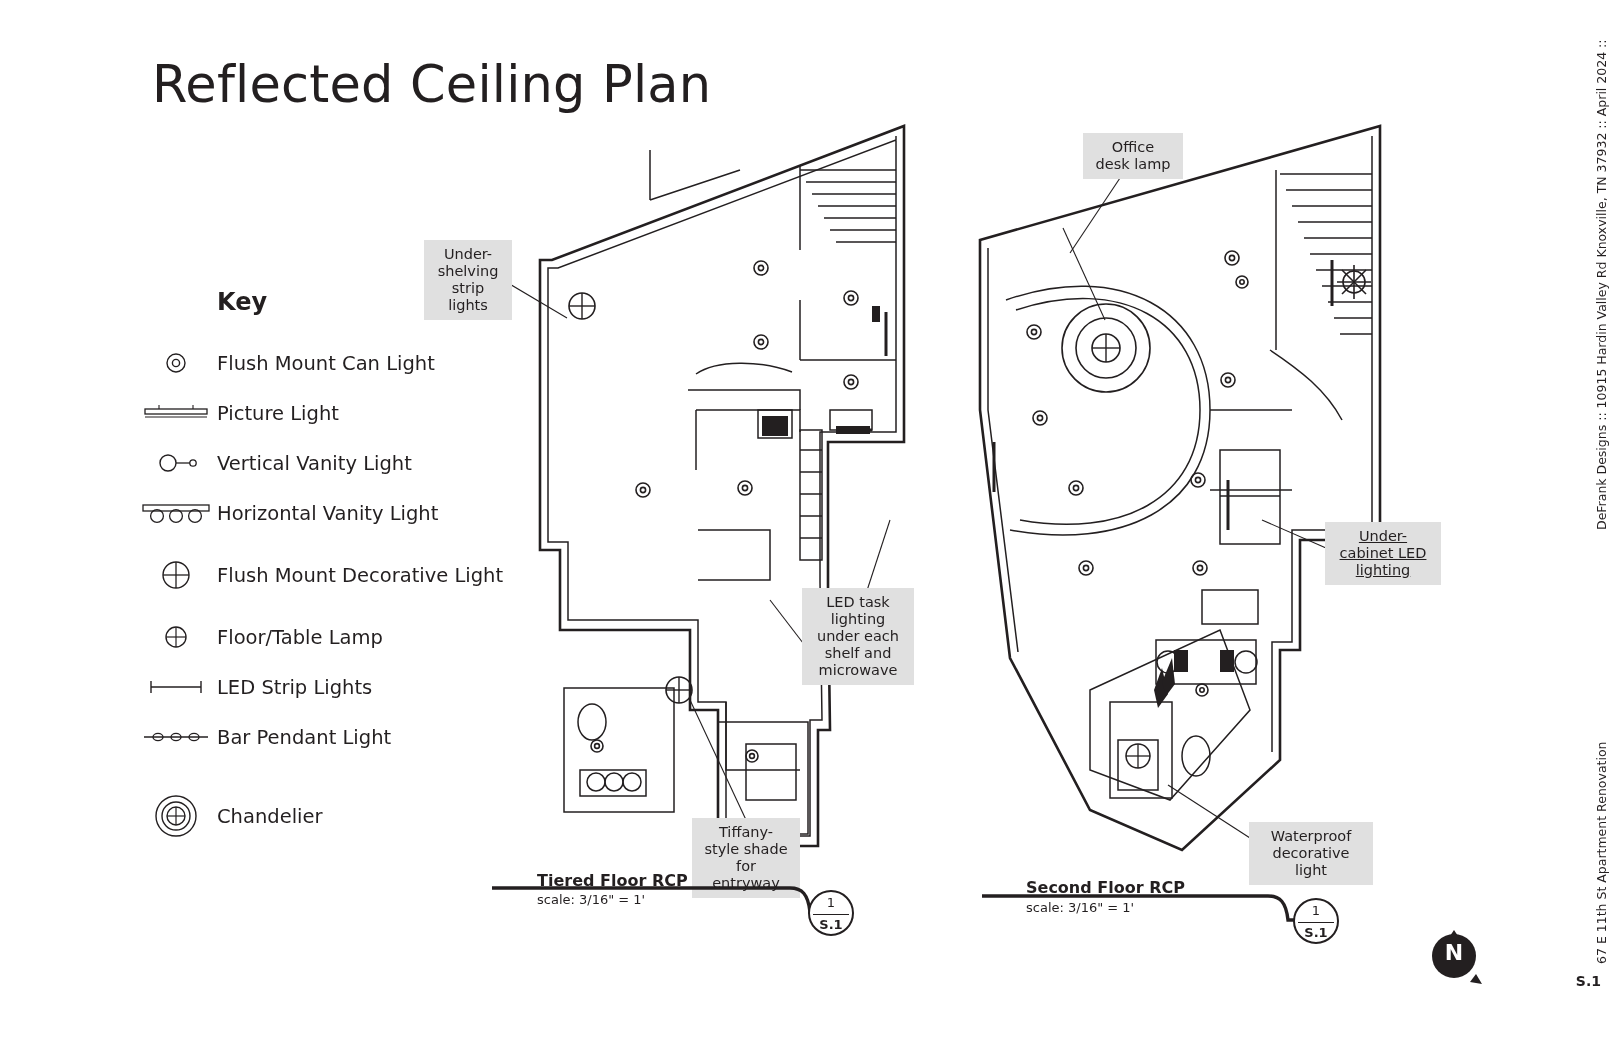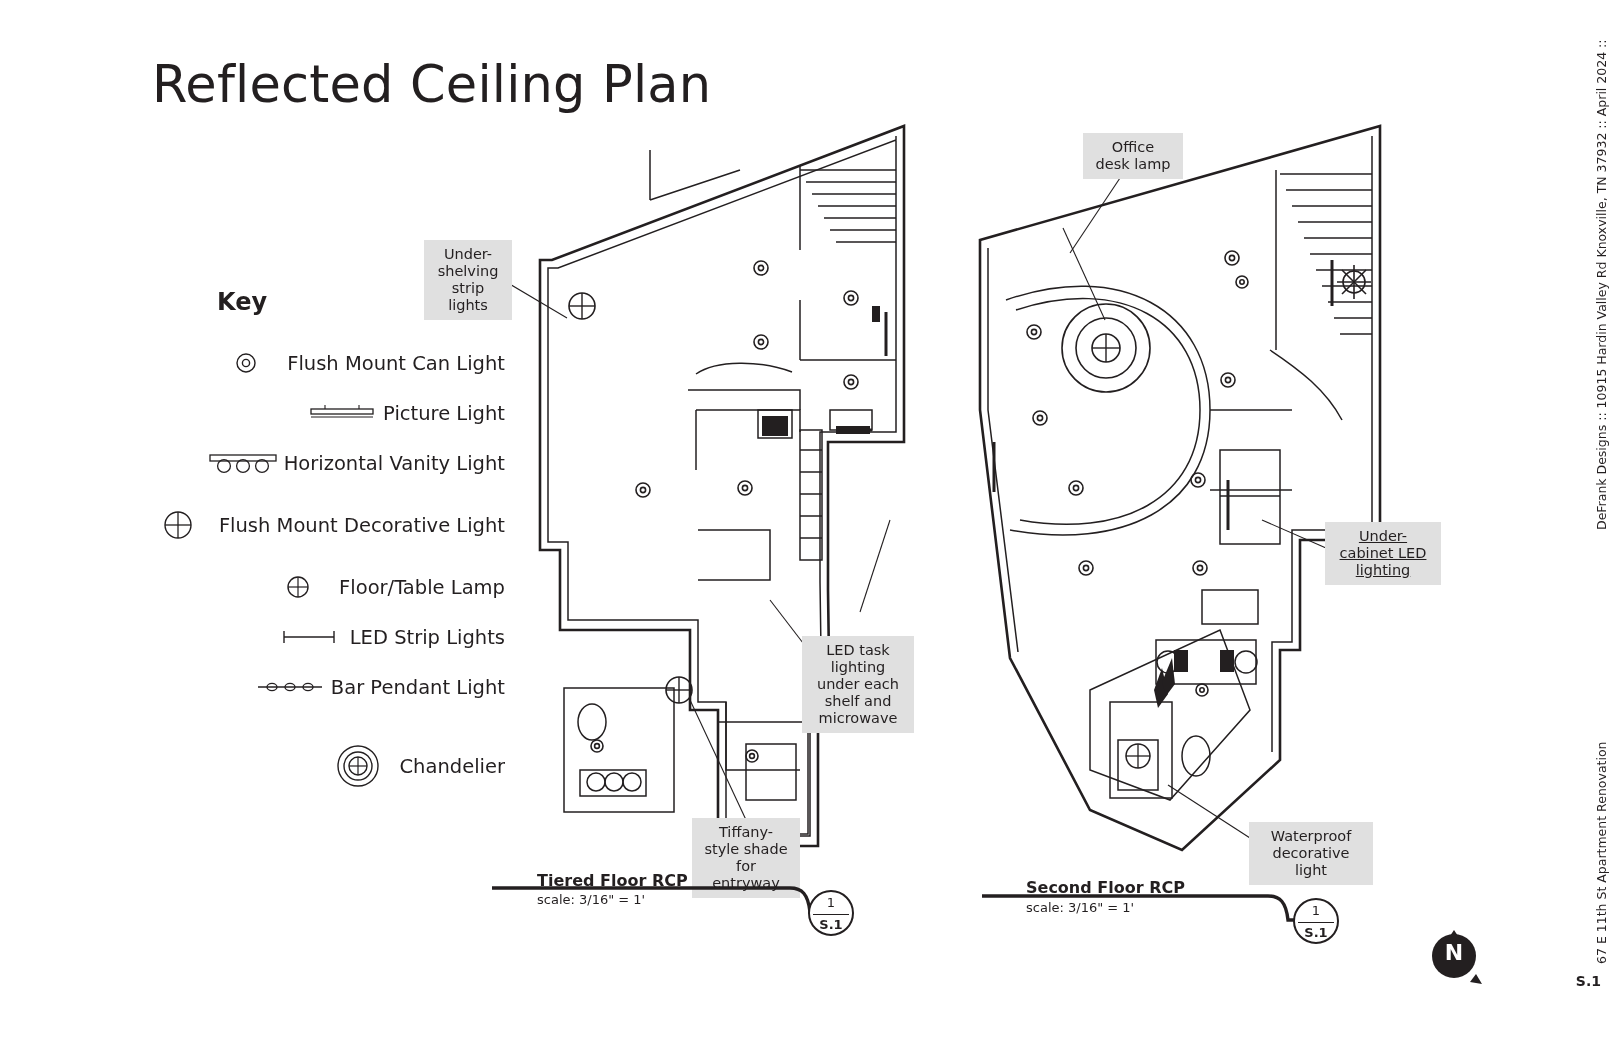--- a/index.html
+++ b/index.html
@@ -46,21 +46,20 @@
     font-size: 24px;
     font-weight: bold;
     margin-left: 82px;
     margin-bottom: 22px;
   }
   .key-row {
     display: flex;
     align-items: center;
     min-height: 50px;
     margin-bottom: 0px;
-    justify-content: flex-end;
   }
   .key-sym {
     width: 82px;
     min-width: 82px;
     height: 44px;
     display: flex;
     align-items: center;
     justify-content: center;
   }
   .key-label {
@@ -188,20 +187,30 @@
         <svg width="74" height="26" viewBox="0 0 74 26">
           <rect x="6" y="9" width="62" height="5" fill="none" stroke="#231f20" stroke-width="1.3"></rect>
           <line x1="6" y1="17" x2="68" y2="17" stroke="#231f20" stroke-width="1.1"></line>
           <line x1="20" y1="5" x2="20" y2="9" stroke="#231f20" stroke-width="1.1"></line>
           <line x1="54" y1="5" x2="54" y2="9" stroke="#231f20" stroke-width="1.1"></line>
         </svg>
       </div>
       <div class="key-label">Picture Light</div>
     </div>
 
+    <div class="key-row">
+      <div class="key-sym">
+        <svg width="56" height="30" viewBox="0 0 56 30">
+          <circle cx="20" cy="15" r="8" fill="none" stroke="#231f20" stroke-width="1.4"></circle>
+          <line x1="28" y1="15" x2="42" y2="15" stroke="#231f20" stroke-width="1.3"></line>
+          <circle cx="45" cy="15" r="3.2" fill="none" stroke="#231f20" stroke-width="1.3"></circle>
+        </svg>
+      </div>
+      <div class="key-label">Vertical Vanity Light</div>
+    </div>
 
     <div class="key-row">
       <div class="key-sym">
         <svg width="76" height="32" viewBox="0 0 76 32">
           <rect x="5" y="8" width="66" height="6" fill="none" stroke="#231f20" stroke-width="1.3"></rect>
           <circle cx="19" cy="19" r="6.4" fill="none" stroke="#231f20" stroke-width="1.3"></circle>
           <circle cx="38" cy="19" r="6.4" fill="none" stroke="#231f20" stroke-width="1.3"></circle>
           <circle cx="57" cy="19" r="6.4" fill="none" stroke="#231f20" stroke-width="1.3"></circle>
         </svg>
       </div>
@@ -437,21 +446,21 @@
       <line x1="747" y1="822" x2="690" y2="700"></line>
       <line x1="1063" y1="228" x2="1105" y2="320"></line>
       <line x1="1120" y1="178" x2="1070" y2="253"></line>
       <line x1="1326" y1="548" x2="1262" y2="520"></line>
       <line x1="1250" y1="838" x2="1168" y2="785"></line>
     </g>
   </svg>
 
   <div class="callout" style="left:424px; top:240px; width:88px;">Under-shelving strip lights</div>
 
-  <div class="callout" style="left:802px; top:636px; width:112px;">LED task lighting under each shelf and microwave</div>
+  <div class="callout" style="left:802px; top:588px; width:112px;">LED task lighting under each shelf and microwave</div>
 
   <div class="callout" style="left:692px; top:818px; width:108px;">Tiffany-style shade for entryway</div>
 
 
   <div class="callout" style="left:1083px; top:133px; width:100px;">Office desk lamp</div>
 
   <div class="callout" style="left:1325px; top:522px; width:116px;text-decoration:underline;">Under-cabinet LED lighting</div>
 
   <div class="callout" style="left:1249px; top:822px; width:124px;">Waterproof decorative light</div>
 

